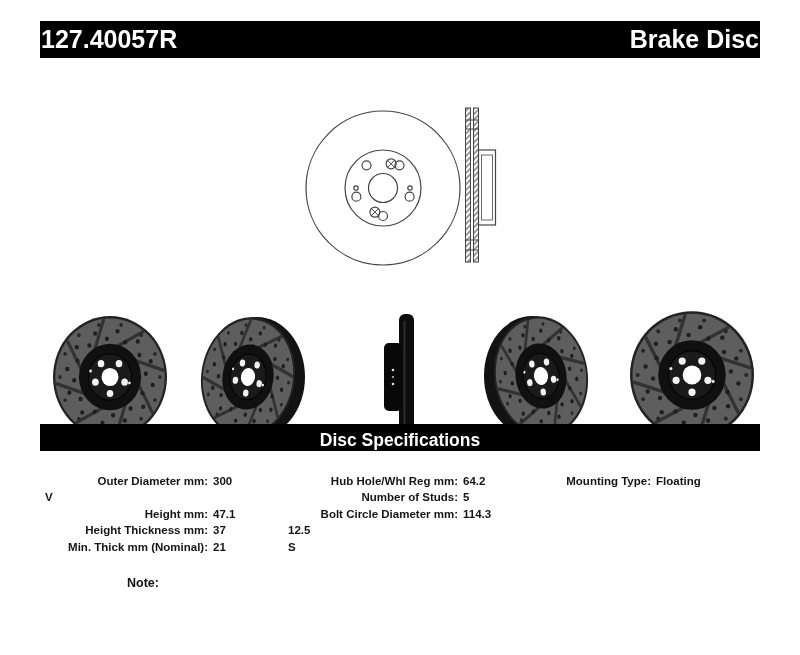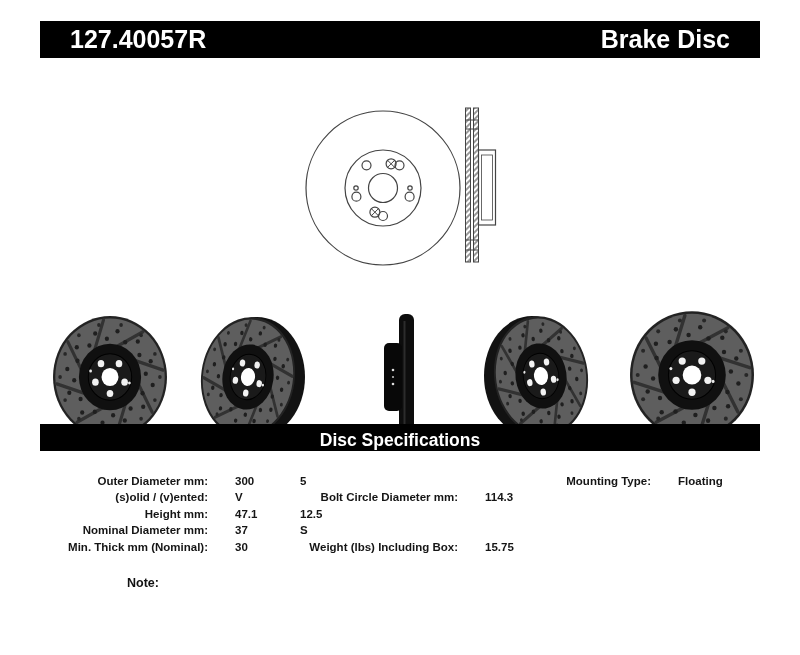--- a/index.html
+++ b/index.html
@@ -1,38 +1,38 @@
 <!DOCTYPE html>
 <html><head>
 <meta charset="utf-8">
 <style>
   html,body{margin:0;padding:0;background:#ffffff;}
   #page{position:relative;width:800px;height:655px;background:#ffffff;overflow:hidden;
         font-family:"Liberation Sans",sans-serif;color:#111;}
   .bar{position:absolute;left:40px;width:720px;background:#000;color:#fff;
        display:flex;align-items:center;box-sizing:border-box;font-weight:bold;}
-  #header-bar{top:21px;height:37px;font-size:25px;padding:0 30px;justify-content:space-between;}
+  #header-bar{top:21px;height:37px;font-size:25px;padding:0 1px;justify-content:space-between;}
   #spec-bar{top:424px;height:27px;font-size:17.5px;justify-content:center;align-items:flex-end;}
   #tech-drawing{position:absolute;left:285px;top:98px;width:240px;height:185px;}
   .photo{position:absolute;width:136px;height:136px;}
   #photo-1{left:42px;top:309px;}
   #photo-2{left:182px;top:309px;}
   #photo-3{left:332px;top:309px;}
   #photo-4{left:471px;top:308px;}
   #photo-5{left:624px;top:307px;}
   .spec-col{position:absolute;top:473px;font-size:11.5px;font-weight:bold;color:#151515;}
   #spec-col-left{left:40px;}
   #spec-col-middle{left:283px;}
   #spec-col-right{left:556px;}
-  .spec-row{display:flex;line-height:16.4px;white-space:nowrap;gap:10px;}
+  .spec-row{display:flex;line-height:16.4px;white-space:nowrap;}
   .spec-label{display:inline-block;text-align:right;}
   #spec-col-left .spec-label{width:168px;}
   #spec-col-middle .spec-label{width:175px;}
   #spec-col-right .spec-label{width:95px;text-align:right;}
-  .spec-value{margin-left:17px;}
+  .spec-value{margin-left:5px;}
   #note{position:absolute;left:95px;top:576px;font-size:12.5px;font-weight:bold;color:#111;padding-left:32px;}
   svg{display:block;}
 </style>
 </head>
 <body>
 
 <div id="page">
 
   <div id="header-bar" class="bar">
     <span>127.40057R</span>
@@ -352,54 +352,54 @@
   <div id="spec-bar" class="bar">
     <span>Disc Specifications</span>
   </div>
 
   <div id="spec-col-left" class="spec-col">
       <div class="spec-row">
         <span class="spec-label">Outer Diameter mm:</span>
         <span class="spec-value">300</span>
       </div>
       <div class="spec-row">
-        <span class="spec-label">(s)olid / (v)ented:</span>
         <span class="spec-value">V</span>
       </div>
       <div class="spec-row">
         <span class="spec-label">Height mm:</span>
         <span class="spec-value">47.1</span>
       </div>
       <div class="spec-row">
-        <span class="spec-label">Nominal Diameter mm:</span>
+        <span class="spec-label">Height Thickness mm:</span>
         <span class="spec-value">37</span>
       </div>
       <div class="spec-row">
         <span class="spec-label">Min. Thick mm (Nominal):</span>
-        <span class="spec-value">30</span>
+        <span class="spec-value">21</span>
       </div>
     </div>
   <div id="spec-col-middle" class="spec-col">
       <div class="spec-row">
+        <span class="spec-label">Hub Hole/Whl Reg mm:</span>
+        <span class="spec-value">64.2</span>
+      </div>
+      <div class="spec-row">
+        <span class="spec-label">Number of Studs:</span>
         <span class="spec-value">5</span>
       </div>
       <div class="spec-row">
         <span class="spec-label">Bolt Circle Diameter mm:</span>
         <span class="spec-value">114.3</span>
       </div>
       <div class="spec-row">
         <span class="spec-value">12.5</span>
       </div>
       <div class="spec-row">
         <span class="spec-value">S</span>
       </div>
-      <div class="spec-row">
-        <span class="spec-label">Weight (lbs) Including Box:</span>
-        <span class="spec-value">15.75</span>
-      </div>
     </div>
   <div id="spec-col-right" class="spec-col">
       <div class="spec-row">
         <span class="spec-label">Mounting Type:</span>
         <span class="spec-value">Floating</span>
       </div>
     </div>
 
   <div id="note">Note:</div>
 

